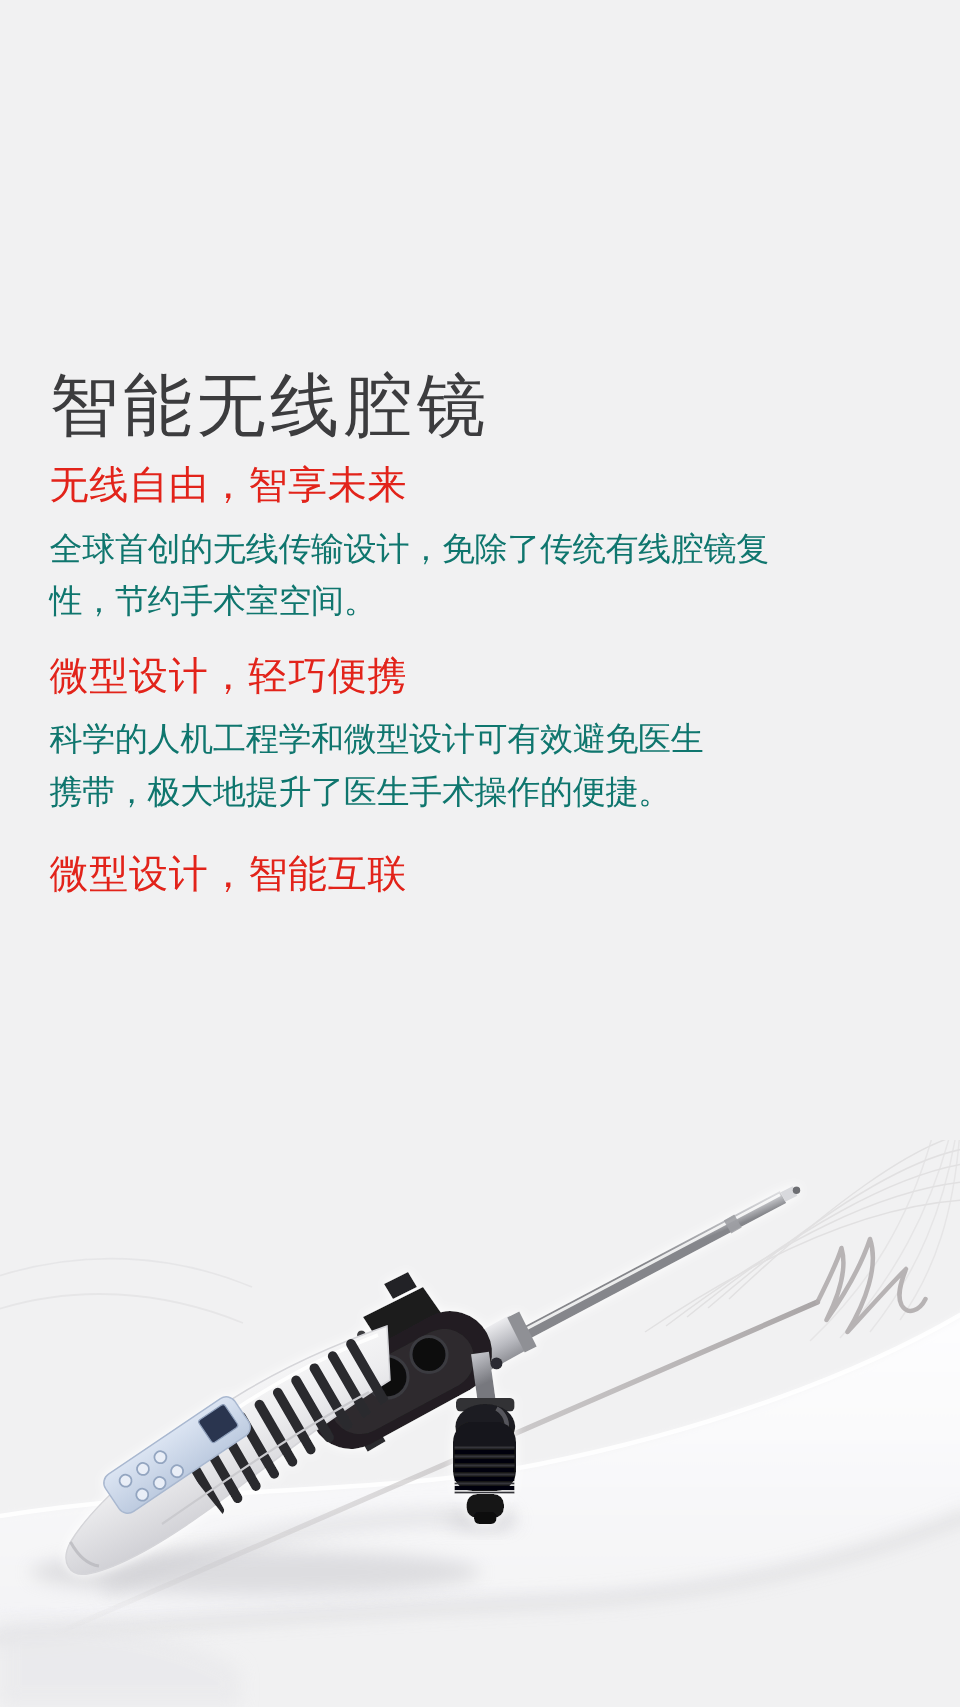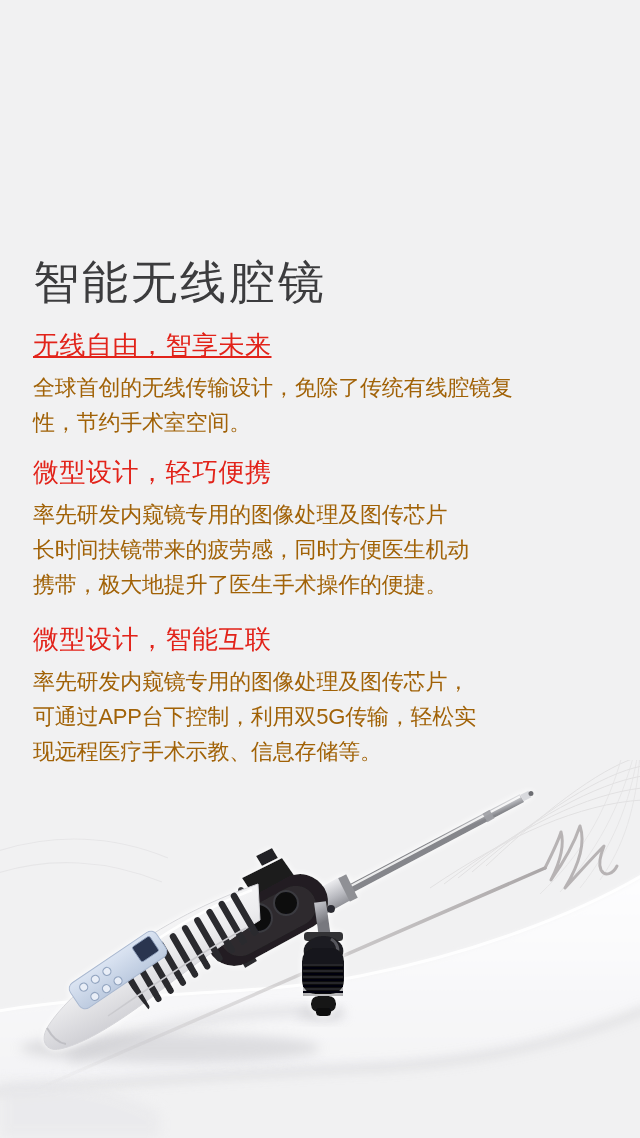--- a/index.html
+++ b/index.html
@@ -3,37 +3,37 @@
 <meta charset="utf-8">
 <style>
   html,body{margin:0;padding:0;}
   body{
     width:640px;height:1138px;
     background:#f1f1f2;
     overflow:hidden;
     position:relative;
     font-family:"Liberation Sans","DejaVu Sans",sans-serif;
   }
-  .content{position:absolute;left:33px;top:12px;width:575px;}
+  .content{position:absolute;left:33px;top:0;width:575px;}
   .title{
     margin:0;padding-top:244px;
     font-size:46px;line-height:52px;letter-spacing:3px;
     color:#3c3c3e;font-weight:500;
   }
   .heading{
     margin:0;font-size:26px;line-height:34px;letter-spacing:.5px;
     color:#e2231a;font-weight:400;
   }
-  .s1 .heading{margin-top:20px;text-decoration:underline;}
+  .s1 .heading{margin-top:10px;}
   .s2 .heading{margin-top:15px;}
   .s3 .heading{margin-top:20px;}
   .para{margin-top:8px;}
   .ln{
     font-size:22px;line-height:35px;letter-spacing:-.2px;
-    color:#a16207;white-space:nowrap;
+    color:#0f766e;white-space:nowrap;
   }
   .hero{position:absolute;left:0;top:760px;width:640px;height:378px;}
   .hero svg{display:block;}
 </style>
 </head>
 <body>
 
 <div class="content">
   <h1 class="title">智能无线腔镜</h1>
 
@@ -41,33 +41,27 @@
     <h2 class="heading">无线自由，智享未来</h2>
     <div class="para">
       <div class="ln">全球首创的无线传输设计，免除了传统有线腔镜复</div>
       <div class="ln">性，节约手术室空间。</div>
     </div>
   </section>
 
   <section class="s2">
     <h2 class="heading">微型设计，轻巧便携</h2>
     <div class="para">
-      <div class="ln">率先研发内窥镜专用的图像处理及图传芯片</div>
-      <div class="ln">长时间扶镜带来的疲劳感，同时方便医生机动</div>
+      <div class="ln">科学的人机工程学和微型设计可有效避免医生</div>
       <div class="ln">携带，极大地提升了医生手术操作的便捷。</div>
     </div>
   </section>
 
   <section class="s3">
     <h2 class="heading">微型设计，智能互联</h2>
-    <div class="para">
-      <div class="ln">率先研发内窥镜专用的图像处理及图传芯片，</div>
-      <div class="ln">可通过APP台下控制，利用双5G传输，轻松实</div>
-      <div class="ln">现远程医疗手术示教、信息存储等。</div>
-    </div>
   </section>
 </div>
 
 <div class="hero">
 <svg width="640" height="378" viewBox="0 0 640 378" xmlns="http://www.w3.org/2000/svg">
   <defs>
     <linearGradient id="gRod" x1="402" y1="80" x2="407" y2="92" gradientUnits="userSpaceOnUse">
       <stop offset="0" stop-color="#fdfdfd"></stop>
           <stop offset=".45" stop-color="#c7c8cc"></stop>
           <stop offset="1" stop-color="#85868b"></stop>

